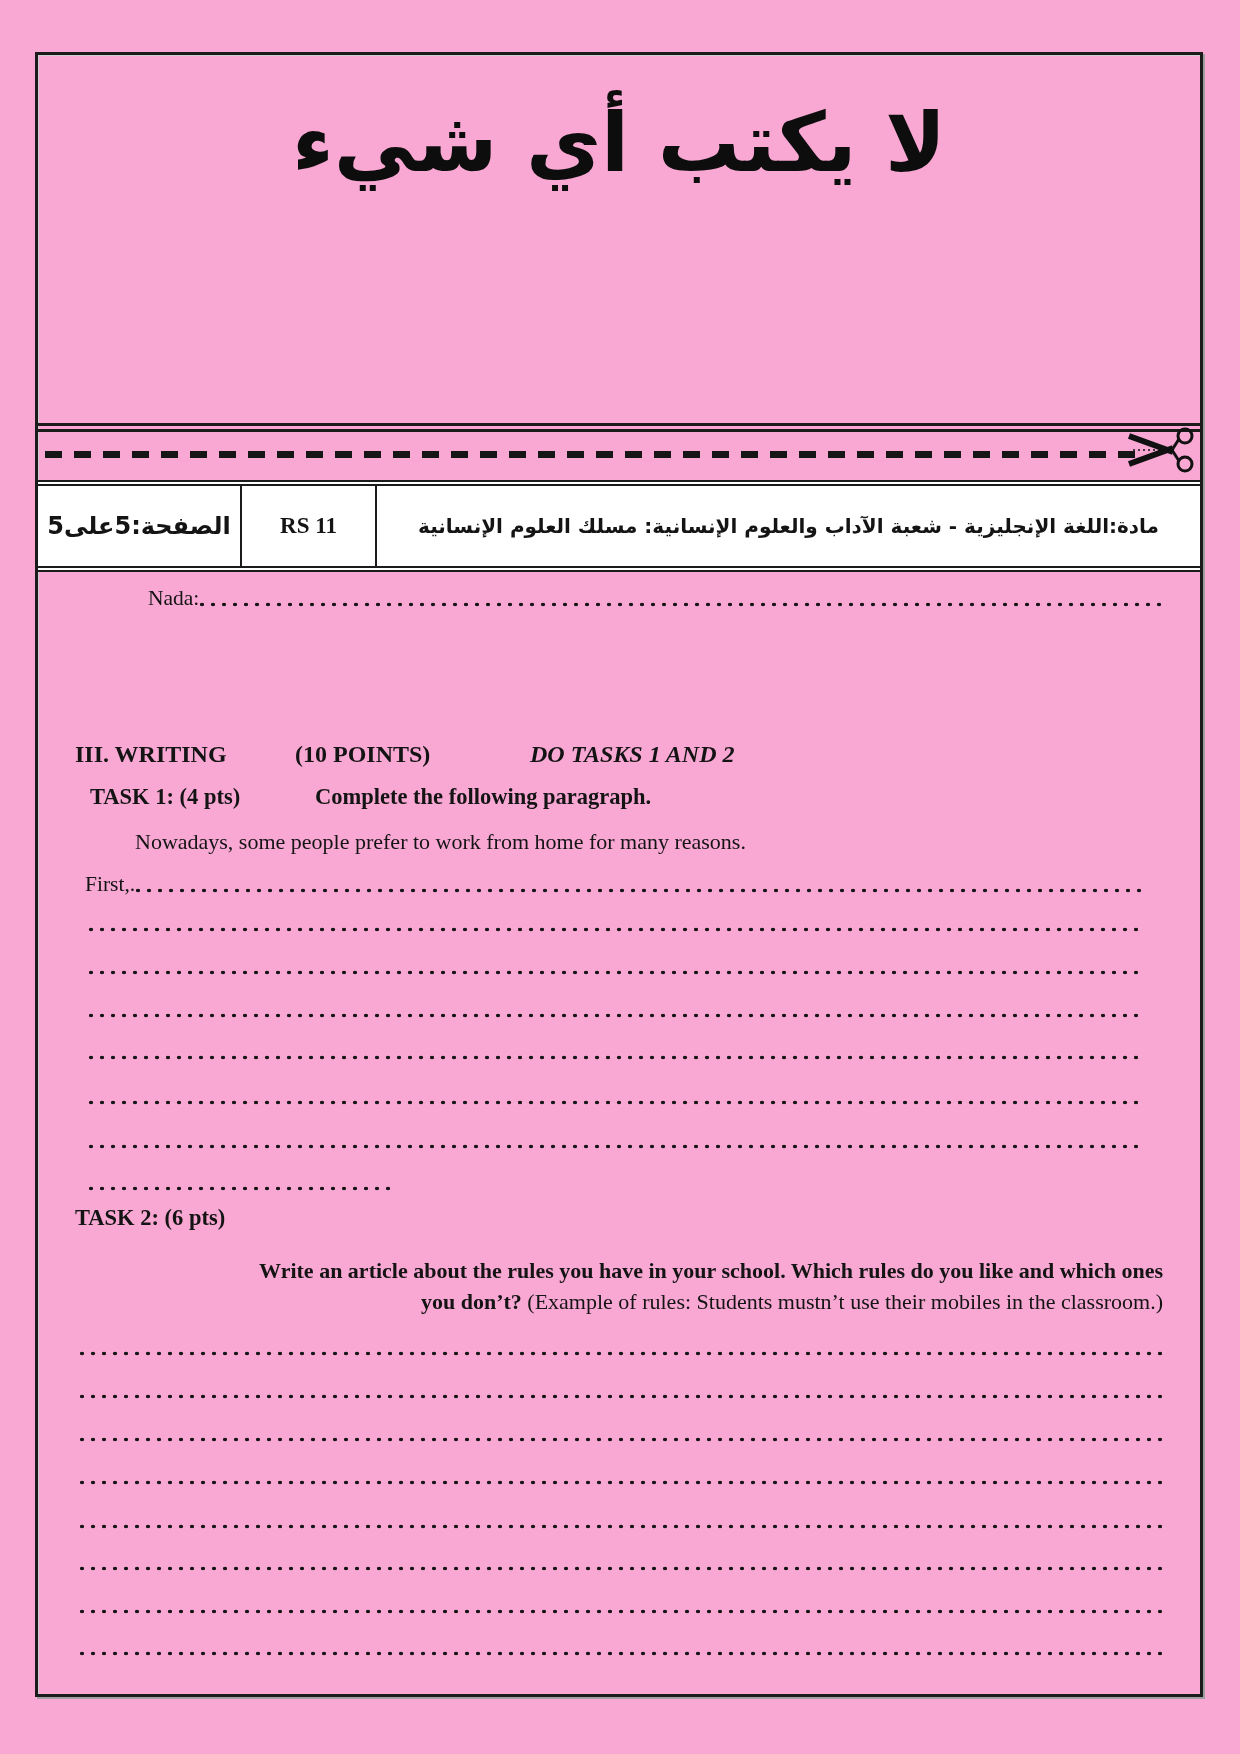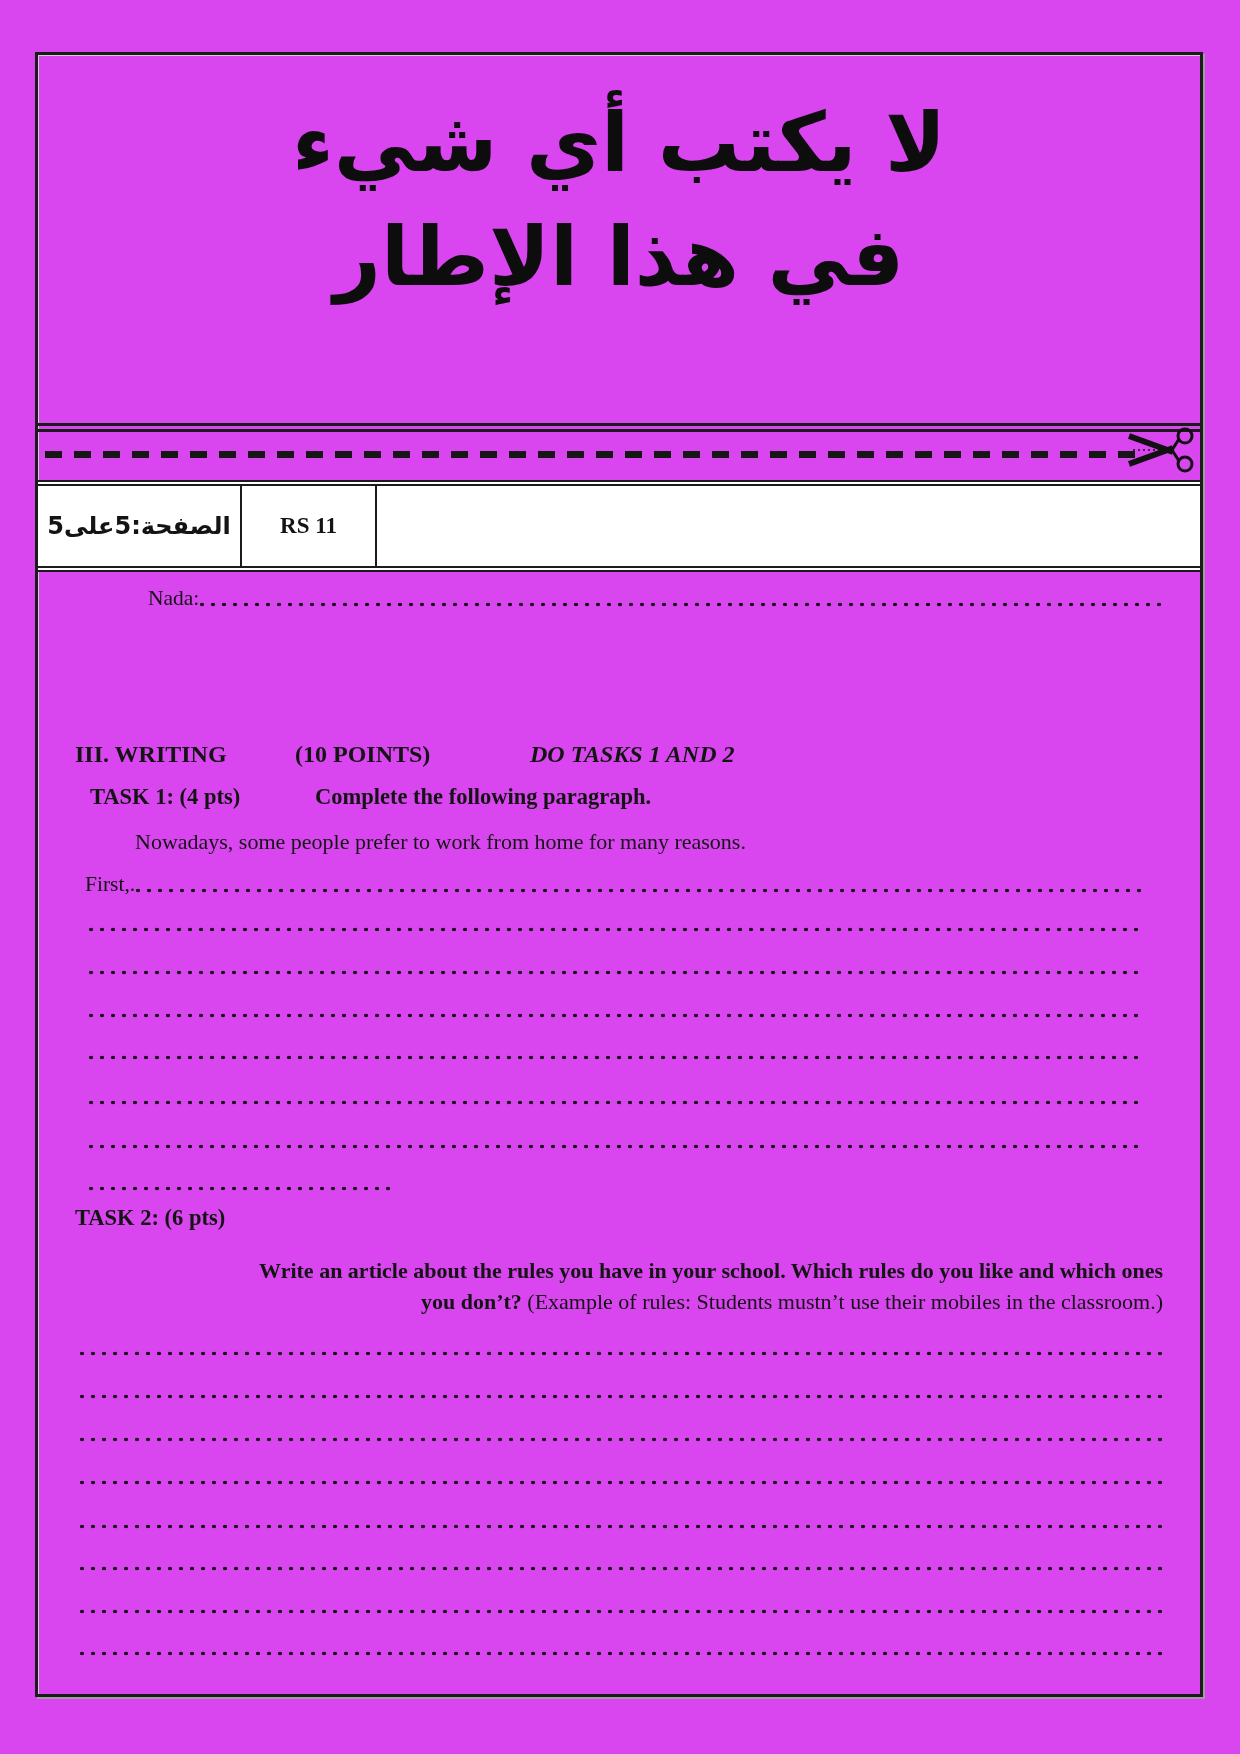--- a/index.html
+++ b/index.html
@@ -1,17 +1,17 @@
 <!DOCTYPE html>
 <html><head>
 <meta charset="utf-8">
 <style>
   html,body{margin:0;padding:0;background:#ffffff;}
   .sheet{
-    position:relative;width:1240px;height:1754px;background:#d946ef;
+    position:relative;width:1240px;height:1754px;background:#f9a8d4;
     color:#141414;font-family:"Liberation Serif",serif;overflow:hidden;
   }
   .abs{position:absolute;}
 
   
   .outer-box{
     left:35px;top:52px;width:1168px;height:1645px;box-sizing:border-box;
     border:3px solid #1b1b1b;
     box-shadow:2px 2px 0 #9f9f9f, inset 1px 1px 0 #cfcfcf;
   }
@@ -81,21 +81,20 @@
 </style>
 </head>
 <body>
 
 <div class="sheet">
 
   <div class="abs outer-box"></div>
 
   <div class="abs no-write">
     <div>لا يكتب أي شيء</div>
-    <div>في هذا الإطار</div>
   </div>
 
   <div class="abs cut-divider"></div>
 
   <div class="abs dash-line"></div>
 
   <div class="abs scissors">
     <svg width="78" height="48" viewBox="0 0 78 48" xmlns="http://www.w3.org/2000/svg">
       <line x1="4" y1="10" x2="48" y2="26" stroke="#111" stroke-width="6"></line>
       <line x1="4" y1="38" x2="48" y2="22" stroke="#111" stroke-width="6"></line>
@@ -104,20 +103,21 @@
       <circle cx="60" cy="10" r="7" fill="none" stroke="#111" stroke-width="3"></circle>
       <circle cx="60" cy="38" r="7" fill="none" stroke="#111" stroke-width="3"></circle>
       <line x1="8" y1="24" x2="42" y2="24" stroke="#111" stroke-width="1.6" stroke-dasharray="2 3"></line>
     </svg>
   </div>
 
   <div class="abs header-table">
     <div class="cell cell-page" dir="rtl">الصفحة:5على5</div>
     <div class="cell cell-code">RS 11</div>
     <div class="cell cell-title">
+      <div class="t2">مادة:اللغة الإنجليزية - شعبة الآداب والعلوم الإنسانية: مسلك العلوم الإنسانية</div>
     </div>
   </div>
 
   <div class="abs nada-row labelled-line">
     <span>Nada:</span>
     <span class="leader dotline"></span>
   </div>
 
   <div class="abs sec-title">III. WRITING</div>
   <div class="abs sec-points">(10 POINTS)</div>

